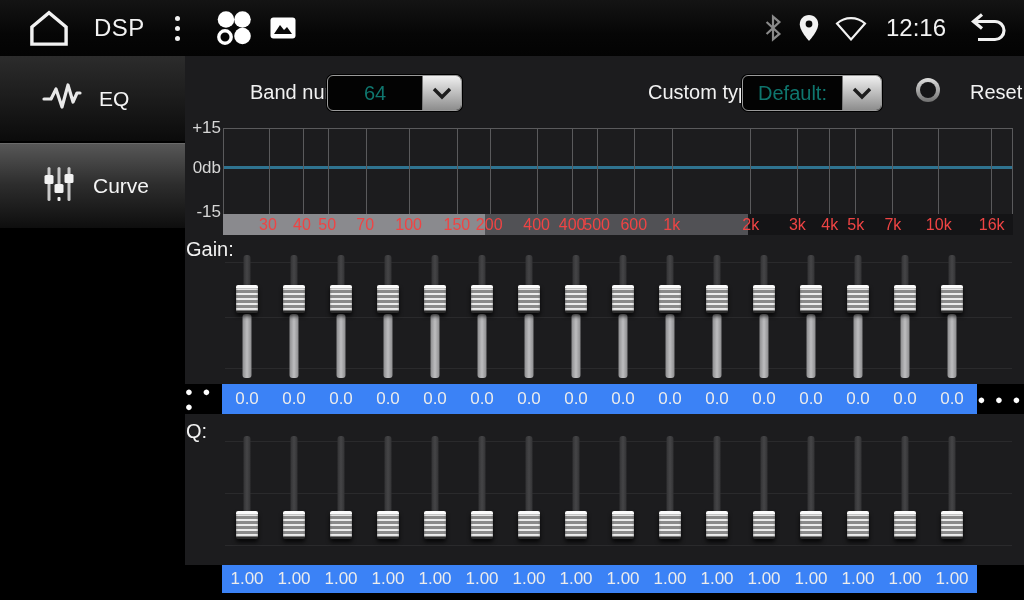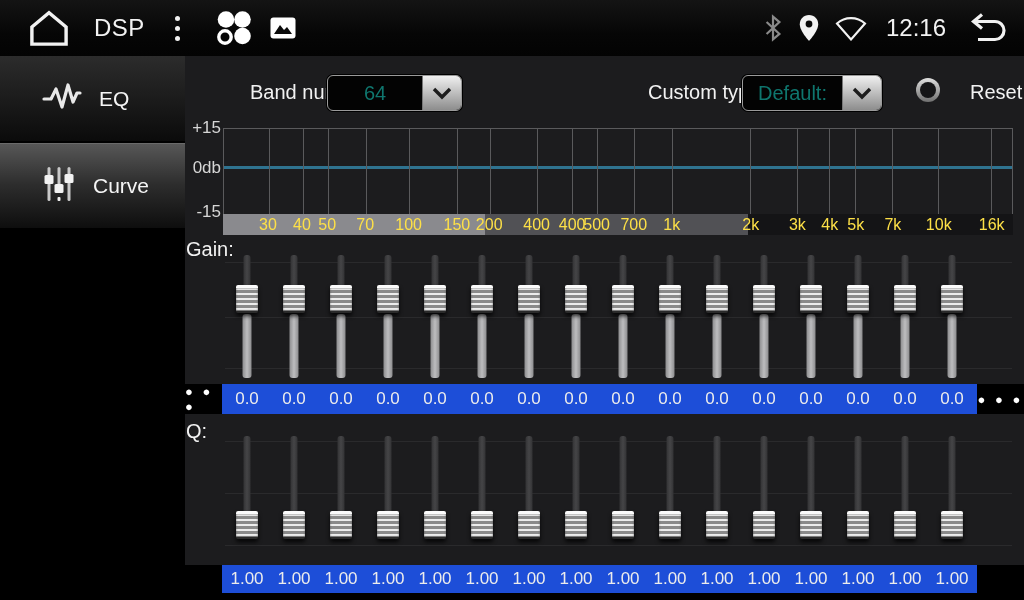--- a/index.html
+++ b/index.html
@@ -45,40 +45,40 @@
 
   
   .ylab{position:absolute;width:36px;text-align:right;font-size:17px;color:#d6d6d6;transform:translateY(-50%);}
   .plot{position:absolute;left:38px;top:72px;width:790px;height:86px;
         border-left:1px solid #5a5a5c;border-right:1px solid #5a5a5c;border-top:1px solid #5a5a5c;
         box-sizing:border-box;}
   .vgrid{position:absolute;top:0;bottom:0;width:1px;background:#5a5a5c;}
   .zeroline{position:absolute;left:0;right:0;top:37px;height:3px;}
   .freq-strip{position:absolute;left:38px;top:158px;width:790px;height:21px;overflow:hidden;}
   .strip-seg{position:absolute;top:0;bottom:0;}
-  .freq-label{position:absolute;top:50%;transform:translate(-50%,-50%);font-size:16px;color:#fde047;white-space:nowrap;}
+  .freq-label{position:absolute;top:50%;transform:translate(-50%,-50%);font-size:16px;color:#ef4444;white-space:nowrap;}
 
   
   .sec-label{position:absolute;font-size:20px;color:#f2f2f2;}
 
   
   .slider-row{position:absolute;left:0;width:839px;}
   .guide{position:absolute;left:40px;right:12px;height:1px;background:#2a2a2c;}
   .vslider{position:absolute;width:40px;cursor:pointer;}
   .trk{position:absolute;left:50%;transform:translateX(-50%);border-radius:3px;}
   .trk.dark{width:7px;background:linear-gradient(90deg,#333335,#454547,#333335);}
   .trk.light{width:9px;background:linear-gradient(90deg,#8d8d8f,#bdbdbf,#8d8d8f);border-radius:3px;}
   .thumb{position:absolute;left:50%;transform:translateX(-50%);width:22px;height:28px;border-radius:2px;
          background:repeating-linear-gradient(180deg,#ececec 0px,#ececec 2px,#8a8a8a 2px,#8a8a8a 5px);
          border-top:3px solid #fbfbfb;border-bottom:2px solid #2a2a2a;box-sizing:border-box;
          box-shadow:0 3px 4px rgba(0,0,0,.8),inset 0 0 2px #555;}
 
   
   .val-row{position:absolute;left:0;width:839px;background:#000;}
-  .val-strip{position:absolute;left:37px;width:755px;top:0;bottom:0;background:#1d4ed8;}
+  .val-strip{position:absolute;left:37px;width:755px;top:0;bottom:0;background:#3b82f6;}
   .val-cell{position:absolute;top:50%;transform:translate(-50%,-50%);font-size:17px;color:#ececec;}
   .more-btn{position:absolute;top:0;bottom:0;width:37px;display:flex;align-items:center;justify-content:center;
             background:#000;color:#fff;font-size:13px;letter-spacing:3px;cursor:pointer;}
   .bottom-bar{position:absolute;left:0;top:537px;width:839px;height:7px;background:#000;}
 </style>
 </head>
 <body>
 
 <div class="screen">
 
@@ -222,21 +222,21 @@
         <span class="freq-label" style="left: 5.7%;">30</span>
         <span class="freq-label" style="left: 10%;">40</span>
         <span class="freq-label" style="left: 13.2%;">50</span>
         <span class="freq-label" style="left: 18%;">70</span>
         <span class="freq-label" style="left: 23.5%;">100</span>
         <span class="freq-label" style="left: 29.6%;">150</span>
         <span class="freq-label" style="left: 33.7%;">200</span>
         <span class="freq-label" style="left: 39.7%;">400</span>
         <span class="freq-label" style="left: 44.2%;">400</span>
         <span class="freq-label" style="left: 47.3%;">500</span>
-        <span class="freq-label" style="left: 52%;">700</span>
+        <span class="freq-label" style="left: 52%;">600</span>
         <span class="freq-label" style="left: 56.8%;">1k</span>
         <span class="freq-label" style="left: 66.8%;">2k</span>
         <span class="freq-label" style="left: 72.7%;">3k</span>
         <span class="freq-label" style="left: 76.8%;">4k</span>
         <span class="freq-label" style="left: 80.1%;">5k</span>
         <span class="freq-label" style="left: 84.8%;">7k</span>
         <span class="freq-label" style="left: 90.6%;">10k</span>
         <span class="freq-label" style="left: 97.3%;">16k</span>
       </div>
 

